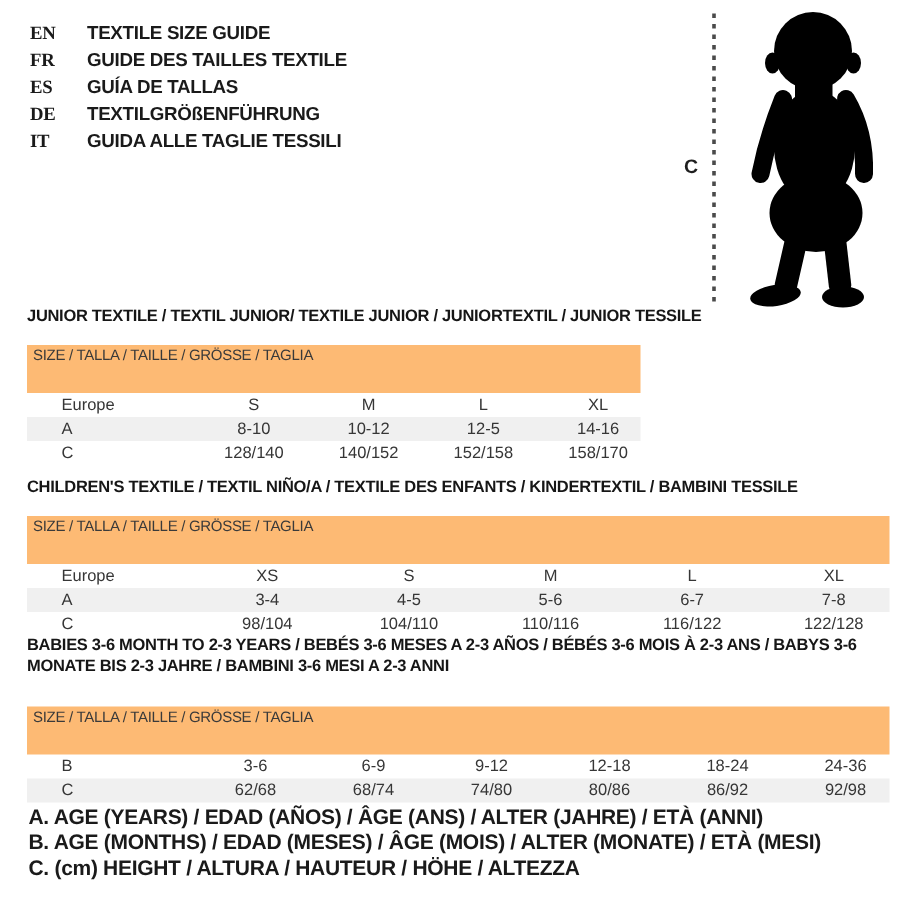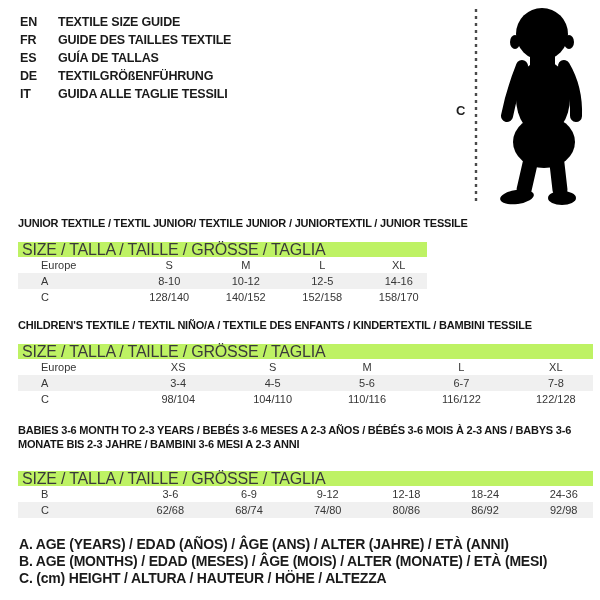--- a/index.html
+++ b/index.html
@@ -6,36 +6,36 @@
   body{
     width:600px;height:600px;position:relative;overflow:hidden;
     background:#ffffff;
     font-family:"Liberation Sans","DejaVu Sans",sans-serif;
     color:#2e2e2e;
   }
   
   .lang-block{position:absolute;top:13px;left:20px;}
   .lang-row{display:flex;height:18px;line-height:18px;
     font-weight:bold;font-size:12.5px;letter-spacing:-0.2px;color:#1a1a1a;}
-  .lang-code{width:38px;}
+  .lang-code{width:38px;font-family:Liberation Serif, serif;}
   
   .figure-svg{position:absolute;left:450px;top:5px;}
   .c-label{position:absolute;left:456px;top:103px;
     font-weight:bold;font-size:13px;color:#1f1f1f;}
   
   .tbl-section{position:absolute;left:18px;}
-  #t1{top:216px}
+  #t1{top:204px}
   #t2{top:318px}
   #t3{top:423px}
   .tbl-title{font-weight:bold;font-size:11px;line-height:14px;
     letter-spacing:-0.2px;color:#161616;margin-bottom:12px;}
   #t3 .tbl-title{margin-bottom:20px;width:565px;}
   #t1 .tbl{width:409px}
   #t2 .tbl,#t3 .tbl{width:575px}
-  .band{background:#bef264;color:#3a3a3a;font-size:16px;height:15px;
+  .band{background:#fdba74;color:#3a3a3a;font-size:10px;height:32px;
     line-height:15px;padding-left:4px;letter-spacing:-0.2px;}
   .row{display:flex;height:16px;line-height:16px;font-size:11px;color:#363636;}
   .row.stripe{background:#f0f0f0;}
   .cell{flex:1;text-align:center;margin-left:20px;}
   .cell.label{flex:0 0 80px;text-align:left;padding-left:3px;}
   
   .legend{position:absolute;left:19px;top:536px;}
   .legend-line{font-weight:bold;font-size:14px;line-height:17px;
     letter-spacing:-0.2px;color:#1a1a1a;}
 </style>

